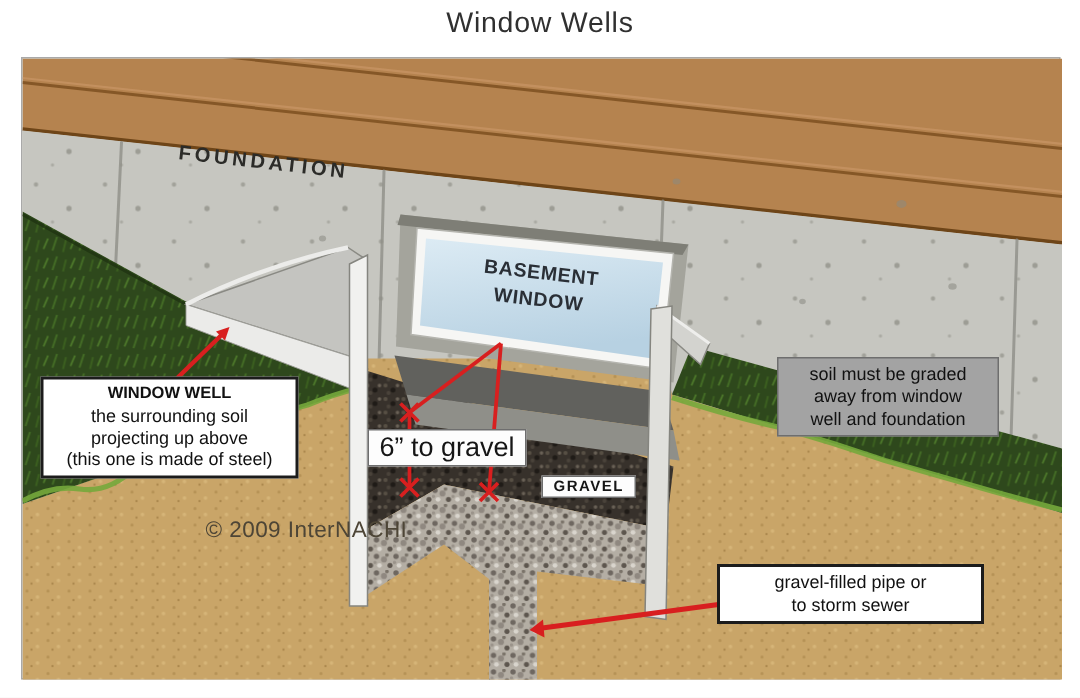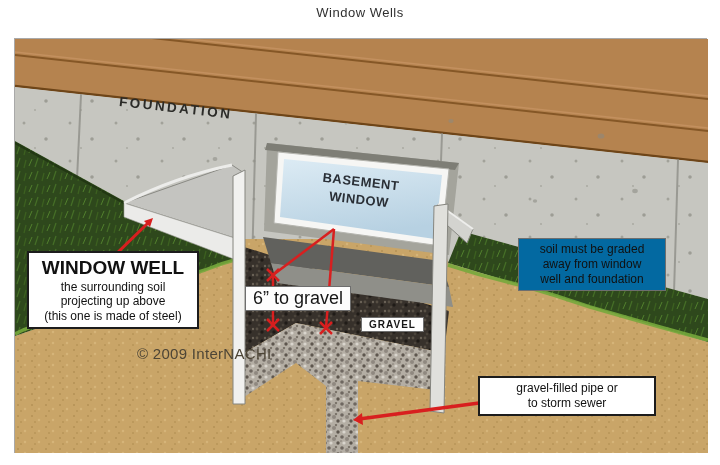--- a/index.html
+++ b/index.html
@@ -3,49 +3,49 @@
 <meta charset="utf-8">
 <style>
   html,body{margin:0;padding:0;background:#ffffff;}
   #screen{
     position:relative;width:720px;height:465px;background:#ffffff;
     font-family:"Liberation Sans", sans-serif;overflow:hidden;
   }
   .abs{position:absolute;}
   #title{
     top:5px;left:0;width:720px;text-align:center;
-    font-size:13px;color:#303030;letter-spacing:0.5px;
+    font-size:19px;color:#303030;letter-spacing:0.5px;
   }
   #frame{
     left:14px;top:38px;width:693px;height:415px;
     border:1px solid #a9a9a9;box-sizing:border-box;background:#e9e6df;
   }
   #scene{position:absolute;left:0;top:0;}
   .callout{
     background:#ffffff;color:#111;text-align:center;
     font-size:12px;line-height:1.24;padding:3px 5px;
   }
-  .callout .bold-title{font-weight:bold;font-size:19px;}
+  .callout .bold-title{font-weight:bold;font-size:11px;}
   .border-heavy{border:2px solid #1c1c1c;}
   .border-light{border:1px solid #6e6e6e;}
   .tag{
     background:#fdfdfd;border:1px solid #6e6e6e;color:#161616;
     padding:1px 7px;font-size:18px;white-space:nowrap;
   }
   #foundation-label{
     left:120px;top:94px;font-size:13.5px;font-weight:600;color:#2b2b28;
     letter-spacing:2.5px;transform:rotate(6.5deg);transform-origin:left top;
   }
   #basement-window-label{
     left:296px;top:173px;width:128px;text-align:center;
     font-size:13px;font-weight:600;color:#2a2f36;letter-spacing:0.5px;
     line-height:1.35;transform:rotate(6.5deg);transform-origin:center;
   }
   #window-well-box{left:27px;top:251px;width:158px;}
-  #soil-graded-box{left:518px;top:238px;width:136px;background:#0369a1;}
+  #soil-graded-box{left:518px;top:238px;width:136px;background:#a3a3a3;}
   #gravel-hole-box{left:478px;top:376px;width:164px;}
   #six-label{left:245px;top:286px;}
   #gravel-label{left:361px;top:317px;font-size:10px;font-weight:600;letter-spacing:1px;}
   #copyright{left:137px;top:345px;font-size:15px;color:#4d4536;letter-spacing:0.3px;}
 </style>
 </head>
 <body>
 
 <div id="screen">
 

